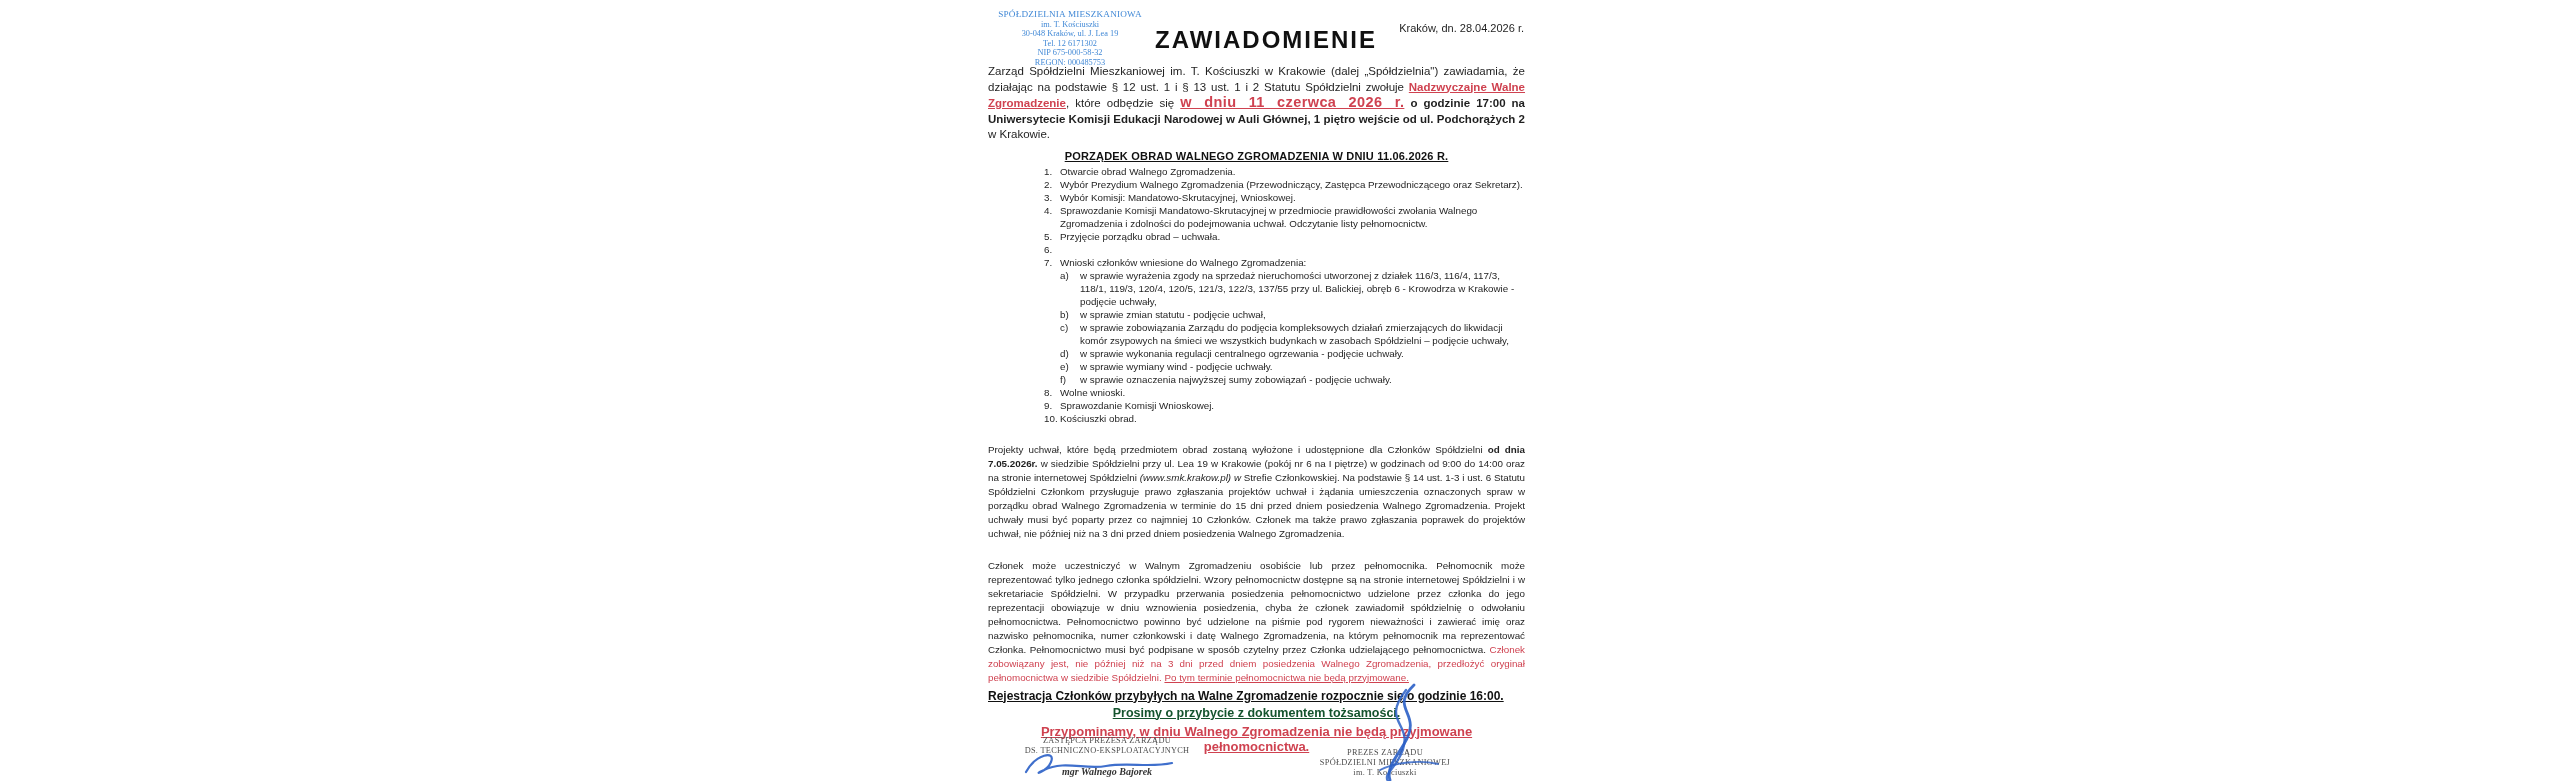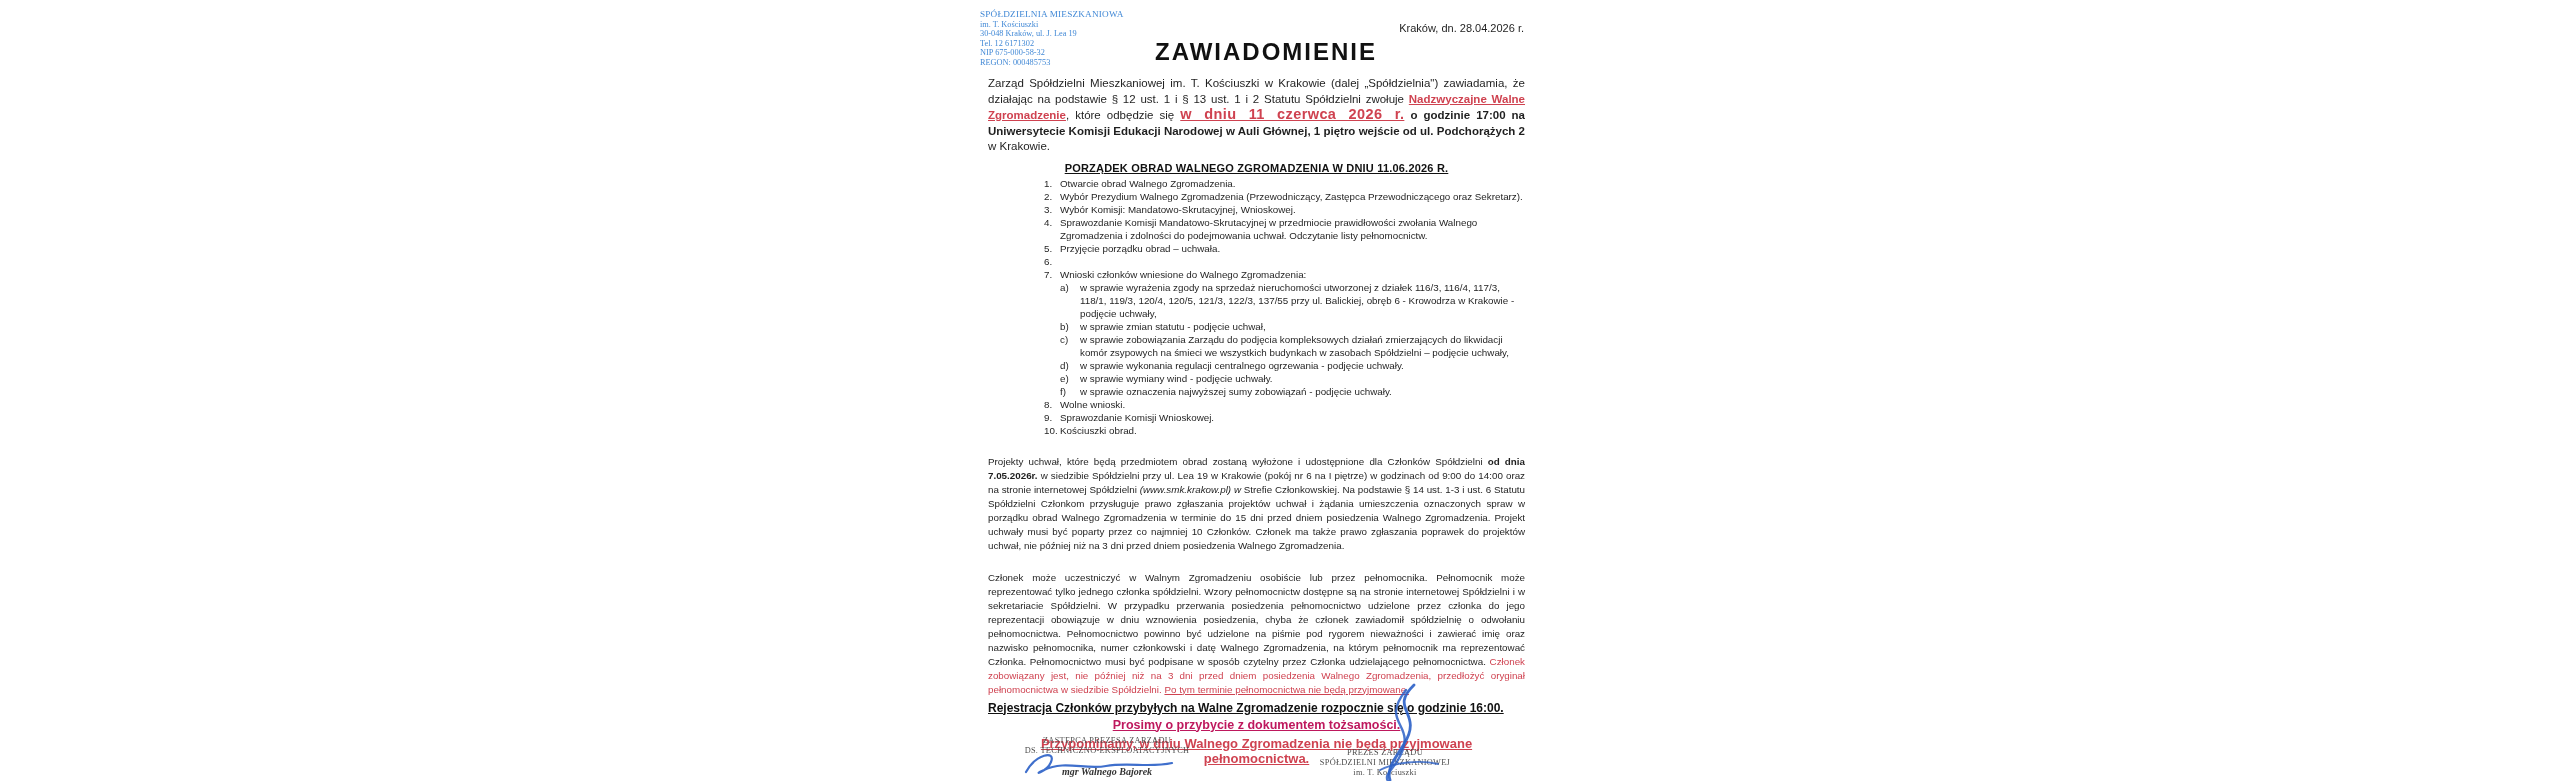--- a/index.html
+++ b/index.html
@@ -1,28 +1,28 @@
 <!DOCTYPE html>
 <html><head>
 <meta charset="utf-8">
 <style>
   html,body{margin:0;padding:0;background:#ffffff;}
   .canvas{position:relative;width:2560px;height:781px;background:#ffffff;overflow:hidden;
           font-family:"Liberation Sans",sans-serif;color:#1f1f1f;}
   .doc{position:absolute;left:942px;top:0;width:648px;height:781px;background:#ffffff;}
 
   
-  .stamp{position:absolute;left:38px;top:10px;width:180px;text-align:left;
+  .stamp{position:absolute;left:38px;top:10px;width:180px;text-align:center;
          font-family:"Liberation Serif",serif;color:#4289d6;line-height:9.6px;}
   .stamp .l0{font-size:9.2px;letter-spacing:.2px;}
   .stamp .ln{font-size:8.3px;}
 
   .dateline{position:absolute;top:22px;right:66px;font-size:11px;color:#1f1f1f;margin-left:47px;}
 
-  .title{margin:0;padding-top:38px;text-align:center;font-size:24px;font-weight:700;
+  .title{margin:0;padding-top:26px;text-align:center;font-size:24px;font-weight:700;
          letter-spacing:2px;color:#111;}
 
   .col{margin:0 65px 0 46px;}
 
   .intro{margin:10px 0 0 0;font-size:11.5px;line-height:15.5px;text-align:justify;}
   .red{color:#cf4250;}
   .red-u{color:#cf4250;text-decoration:underline;text-decoration-color:#cf4250;}
   .b{font-weight:700;}
   .bigdate{font-size:14.5px;font-weight:700;word-spacing:5px;letter-spacing:.4px;}
 
@@ -36,21 +36,21 @@
   ol.sub{list-style:none;margin:0;padding:0;}
   ol.sub>li{display:flex;align-items:flex-start;}
   ol.sub>li>.num{flex:0 0 20px;}
   ol.sub>li>.itxt{flex:1 1 auto;}
 
   .para{margin:18px 0 0 0;font-size:9.8px;line-height:14px;text-align:justify;}
 
   .regline1{margin:4px 0 0 0;text-align:left;font-size:12px;font-weight:700;
             text-decoration:underline;color:#111;}
   .regline2{margin:3px 0 0 0;text-align:center;font-size:12.5px;font-weight:700;
-            text-decoration:underline;color:#be185d;}
+            text-decoration:underline;color:#14532d;}
   .reminder{margin:4px 0 0 0;text-align:center;font-size:13px;font-weight:700;
             color:#cf4250;text-decoration:underline;text-decoration-color:#cf4250;}
 
   .sigblock{position:absolute;width:250px;text-align:center;
             font-family:"Liberation Serif",serif;color:#4d4d4d;}
   .sig-left{left:40px;top:736px;}
   .sig-right{left:318px;top:748px;text-align:center;}
   .sigblock .role{font-size:8.3px;line-height:9.8px;letter-spacing:.3px;}
   .sigblock .name{margin-top:10px;font-size:10px;font-style:italic;font-weight:700;color:#333;}
   .sig-right .name{margin-top:6px;}

